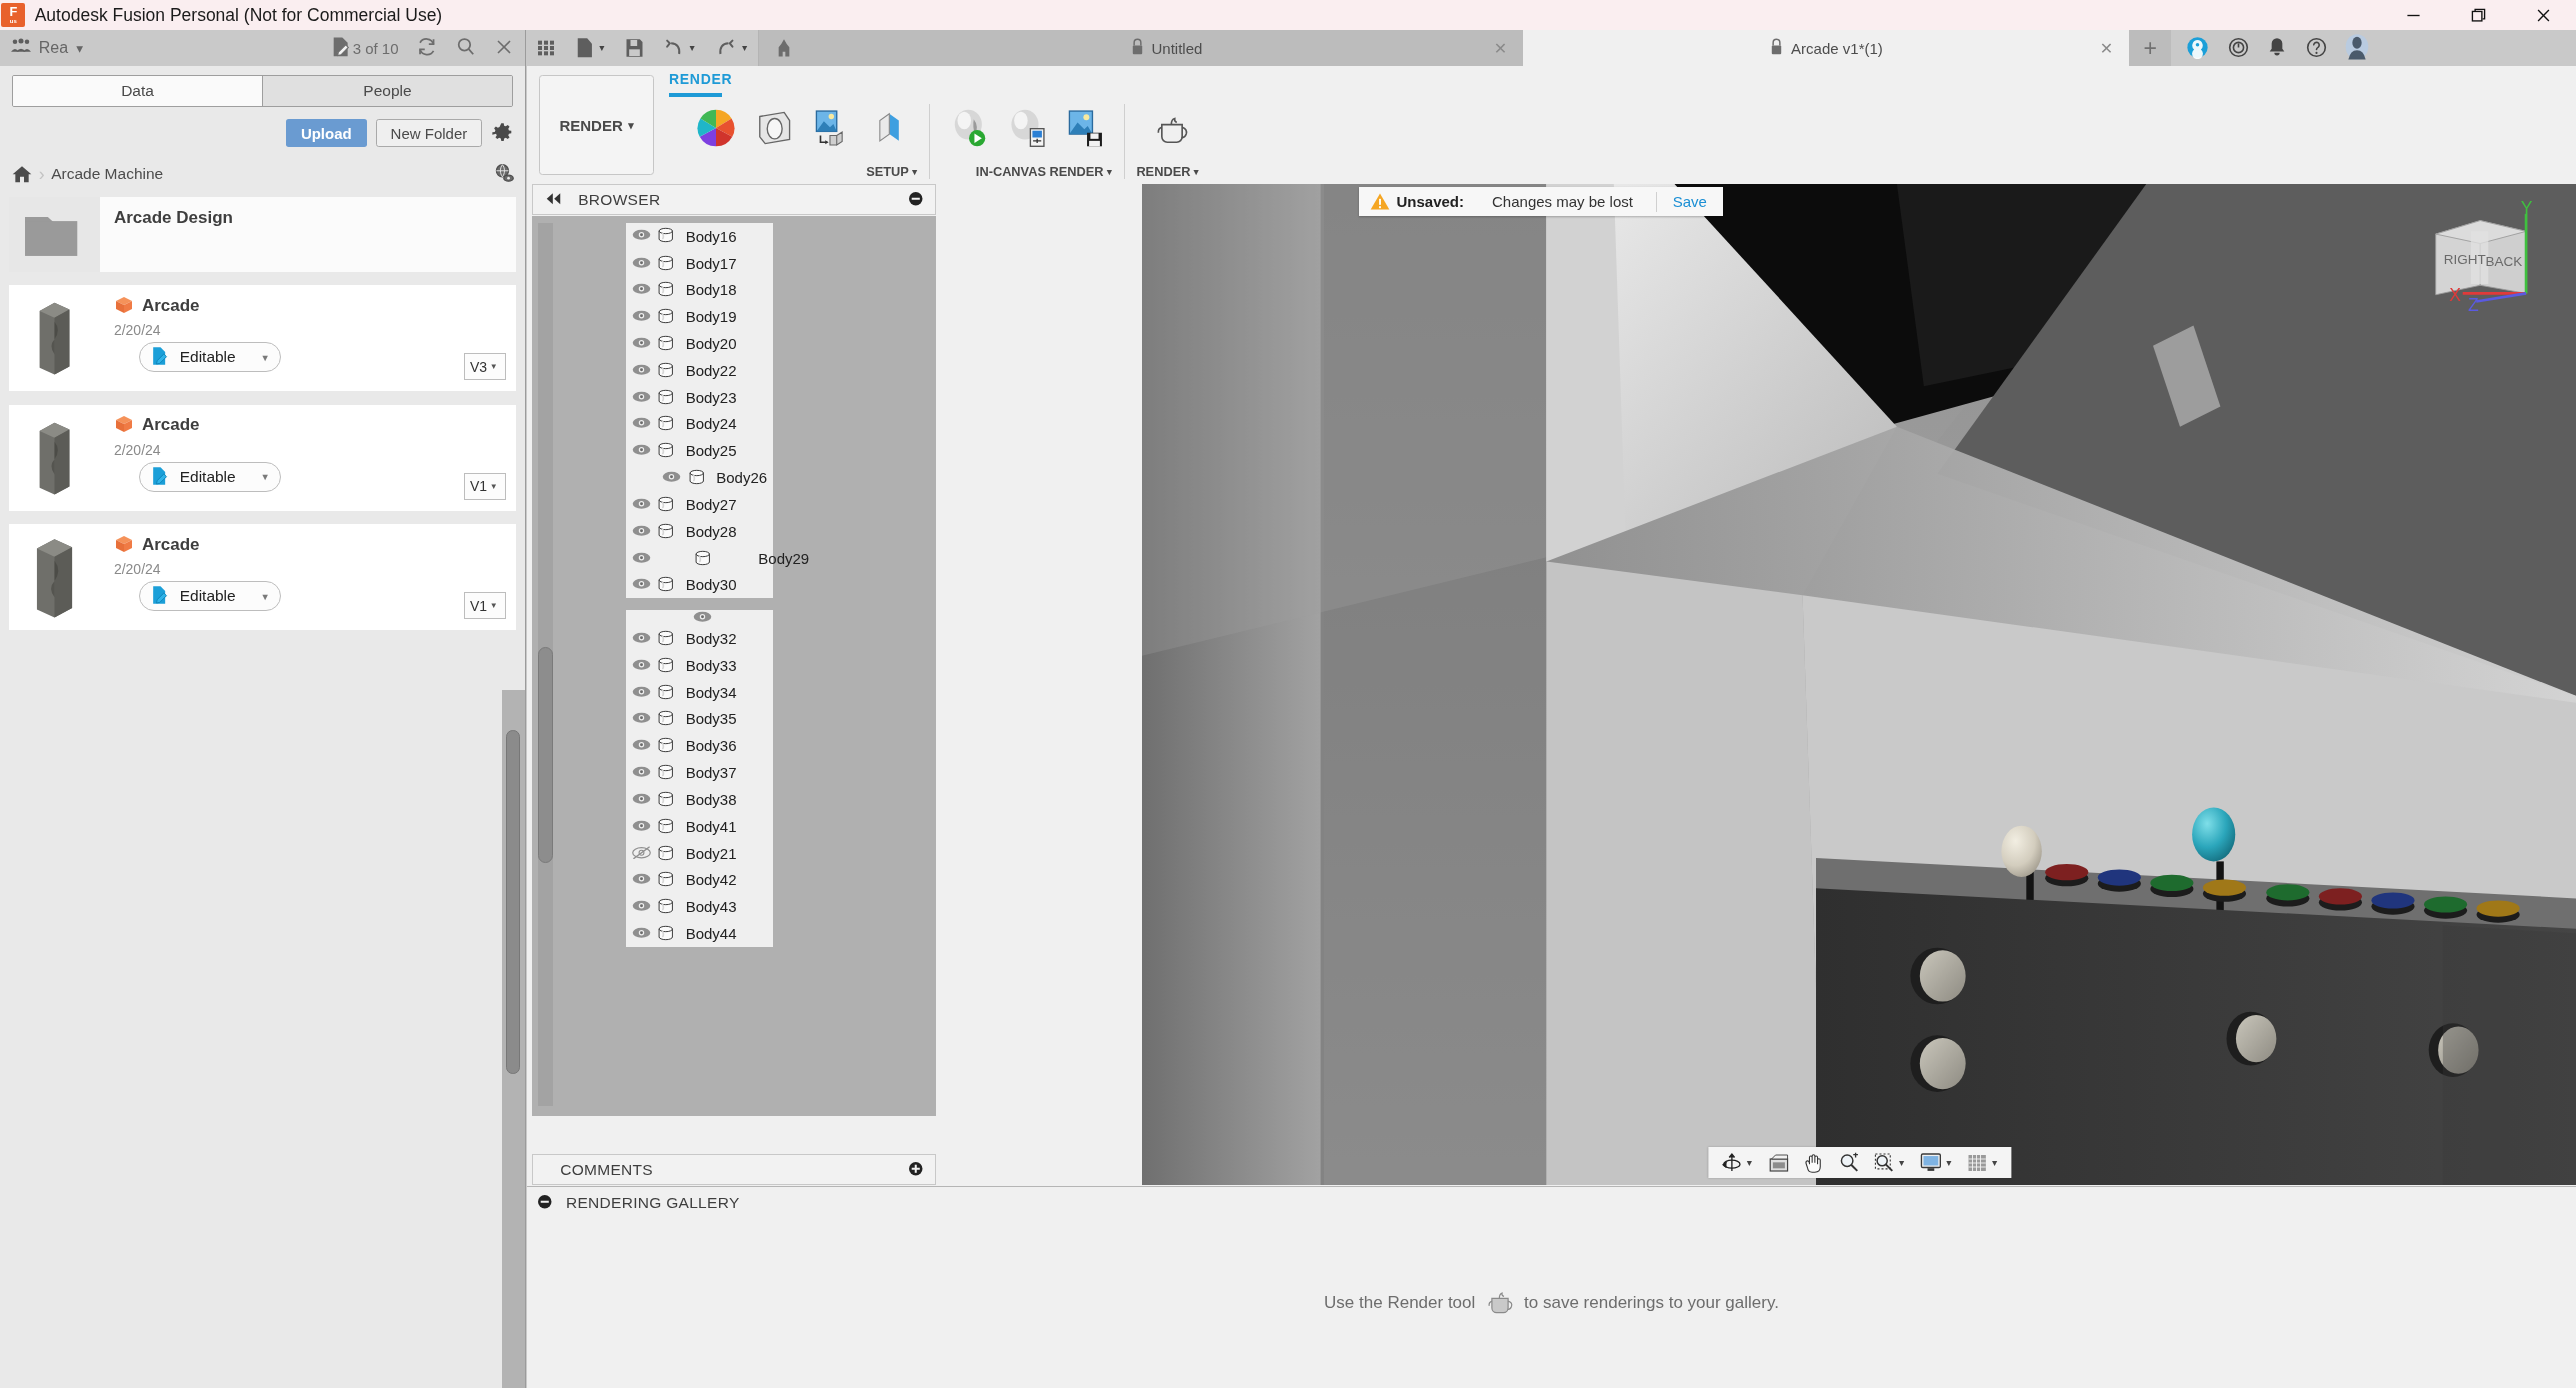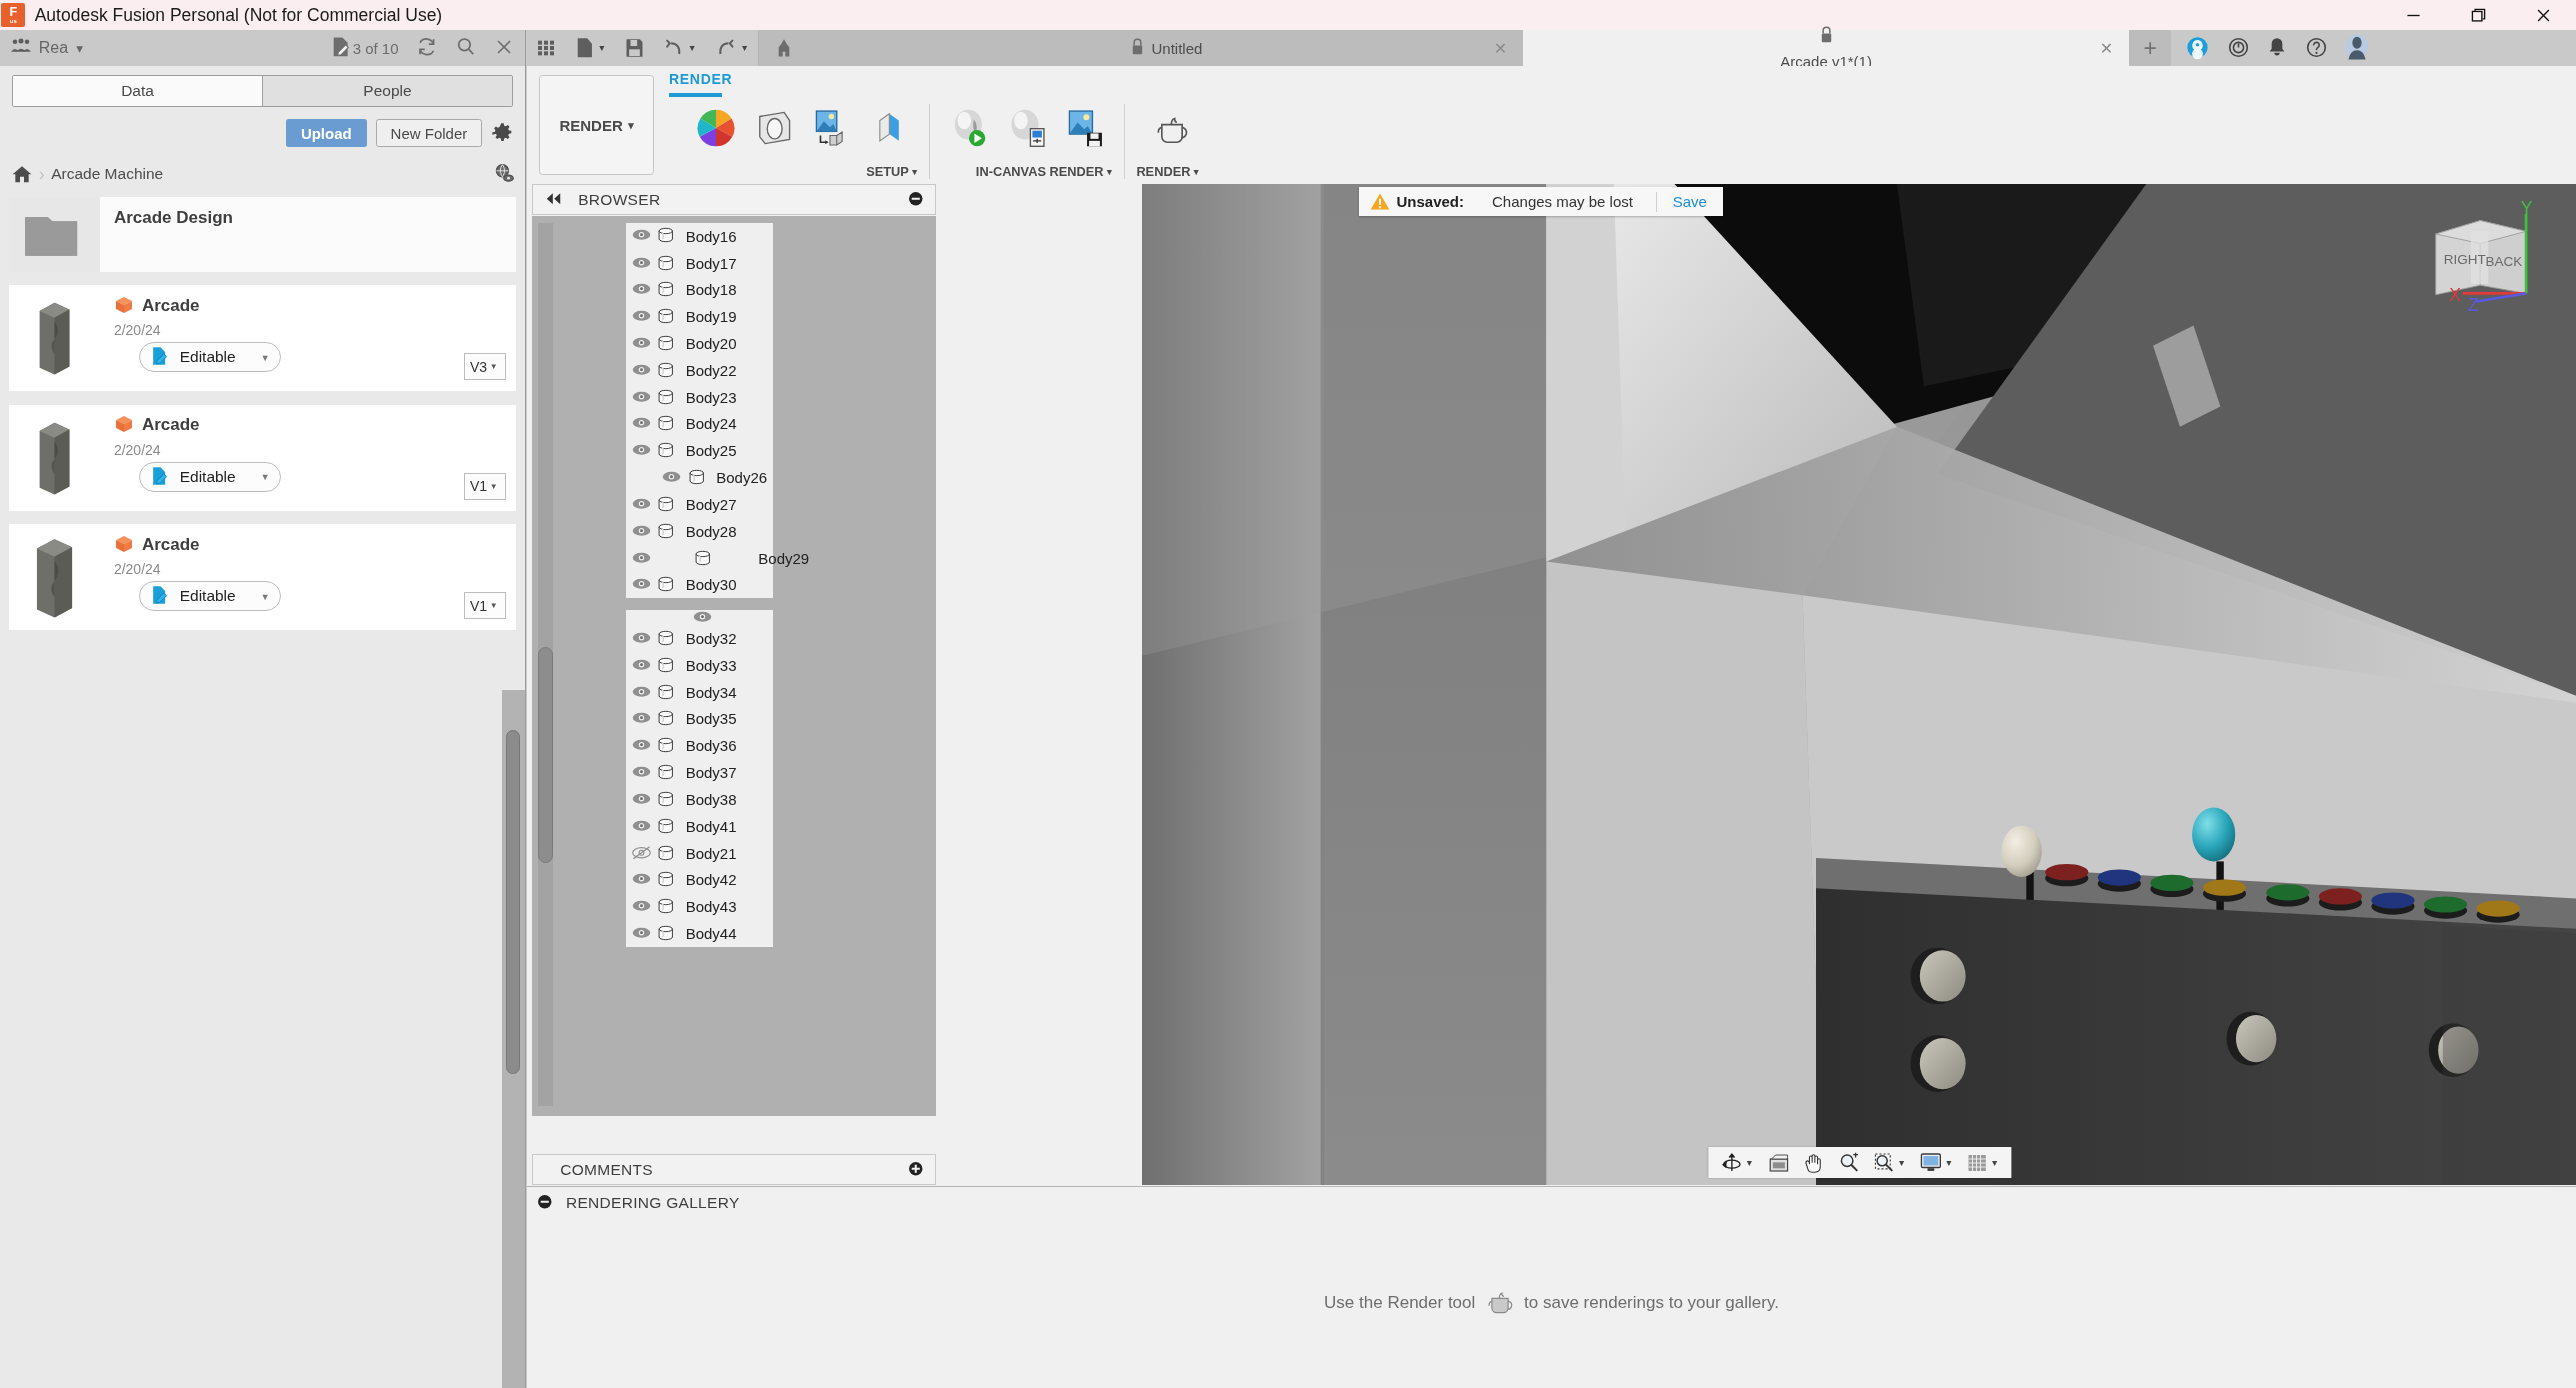--- a/index.html
+++ b/index.html
@@ -149,21 +149,21 @@
   .qa-sep { width: 0.7px; height: 36px; background: #b4b4b4; }
   .qa-home {
     width: 50px; height: 36px; background: #bcbcbc;
     display: flex; align-items: center; justify-content: center; color: #6d6d6d;
   }
   .doc-tab {
     height: 36px; display: flex; align-items: center; justify-content: center;
     gap: 6.7px; position: relative; font-size: 15px; color: #4d4d4d;
   }
   .doc-tab.untitled { width: 714px; background: #bcbcbc; }
-  .doc-tab.arcade { width: 606px; background: #f0f0f0; flex-direction: column; }
+  .doc-tab.arcade { width: 606px; background: #f0f0f0; }
   .tab-close {
     position: absolute; right: 16px; color: #8a8a8a; font-size: 16px;
   }
   .tab-plus {
     width: 42px; height: 36px; background: #bcbcbc;
     display: flex; align-items: center; justify-content: center;
     color: #707070; font-size: 23px;
   }
   .qa-right { display: flex; align-items: center; gap: 17.5px; padding: 0 15px; height: 36px; }
 

